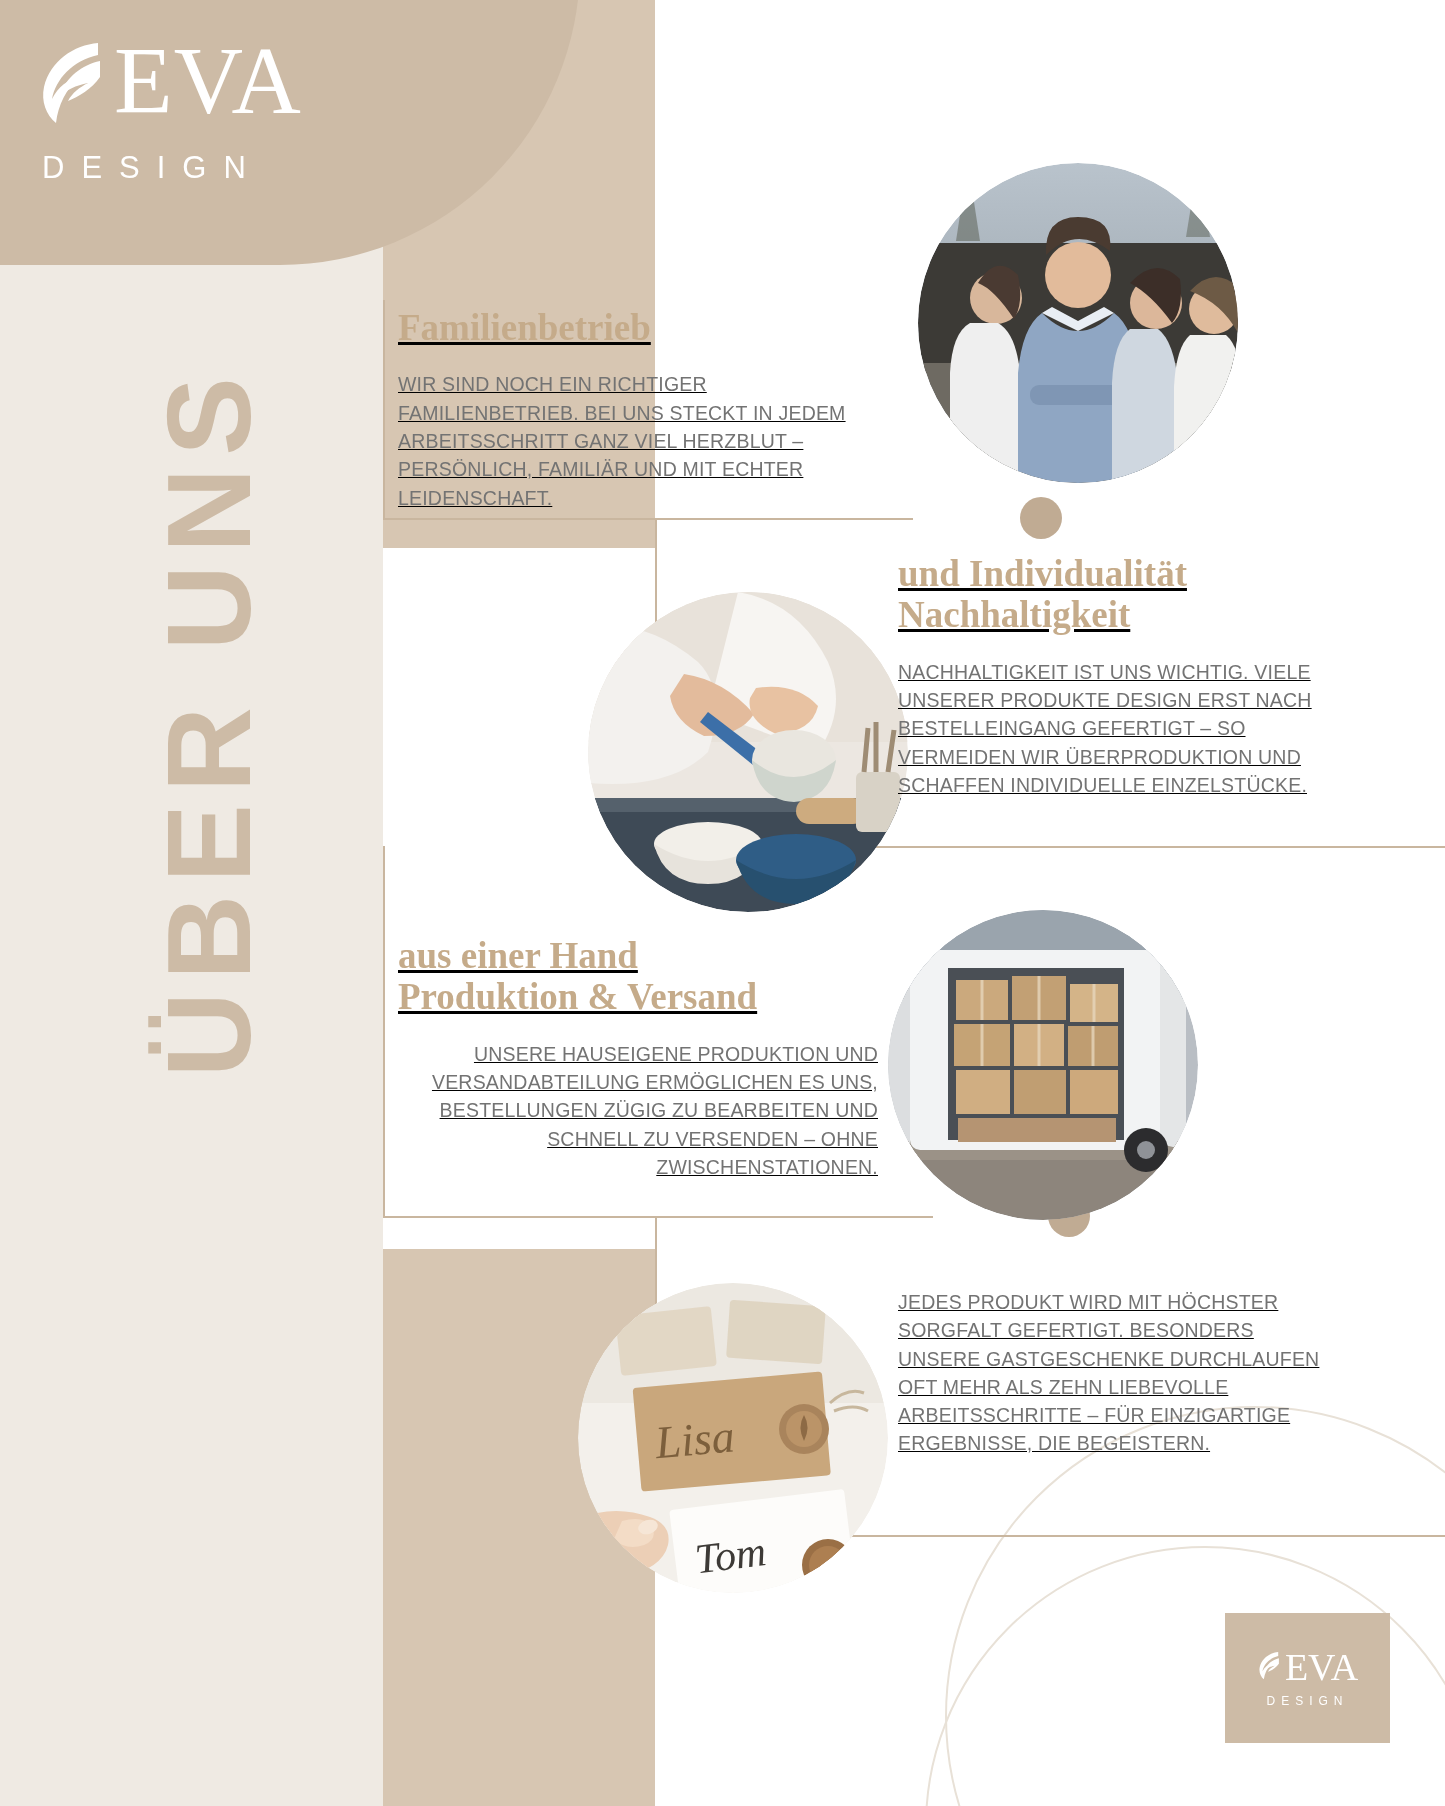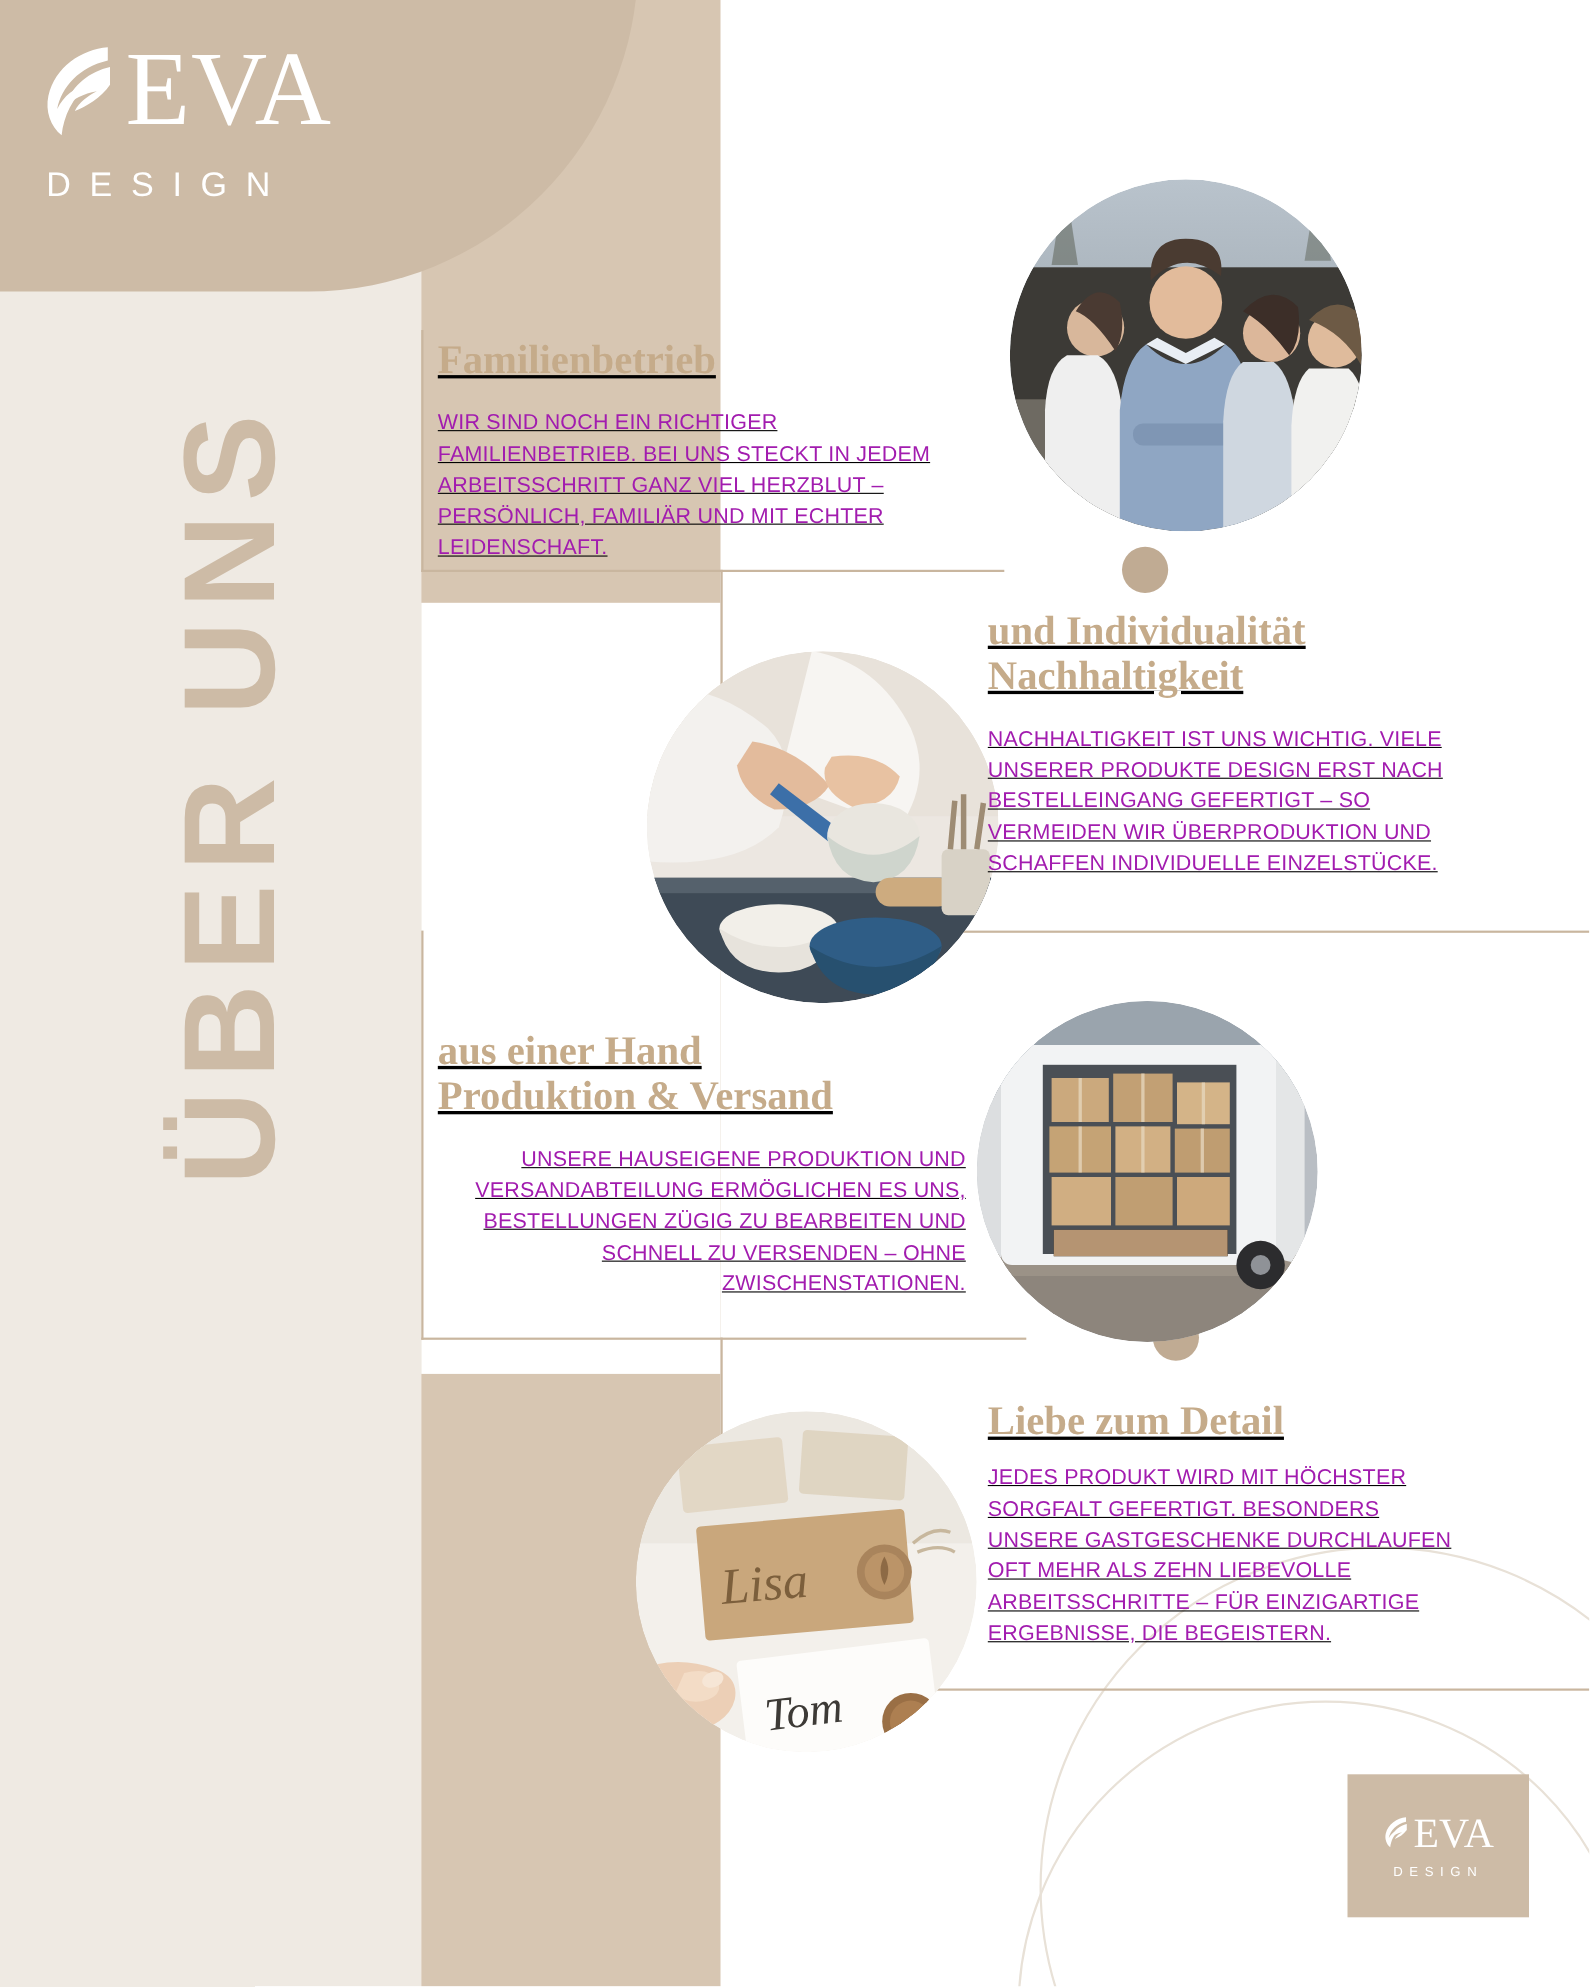--- a/index.html
+++ b/index.html
@@ -129,21 +129,21 @@
   
   .headline {
     font-family: "Liberation Serif", serif;
     font-weight: bold;
     color: #c5ab8a;
     font-size: 37px;
     line-height: 1.12;
   }
   .body {
     font-family: "Liberation Sans", sans-serif;
-    color: #a21caf;
+    color: #737373;
     font-size: 19.5px;
     line-height: 1.45;
     letter-spacing: 0.2px;
   }
 
   .block { position: absolute; text-decoration: underline; }
 
   
   .photo {
     position: absolute;
@@ -404,21 +404,20 @@
         <circle cx="250" cy="282" r="19" fill="#ad7f51"></circle>
 
         <path d="M-6 238 q40 -18 78 -4 q22 8 18 28 q-6 24 -46 32 q-36 6 -58 -6z" fill="#eccfb6"></path>
         <path d="M44 238 q22 -6 30 6 q6 12 -8 18 q-18 6 -30 -6z" fill="#f3dcc6"></path>
         <ellipse cx="70" cy="244" rx="10" ry="7" fill="#f6e6d6" transform="rotate(-18 70 244)"></ellipse>
       </g>
     </svg>
   </div>
 
   <div class="block" style="left:898px; top:1272px; width:440px;">
-    <div class="headline">Liebe zum Detail</div>
     <div class="body" style="margin-top:16px;">JEDES PRODUKT WIRD MIT HÖCHSTER SORGFALT GEFERTIGT. BESONDERS UNSERE GASTGESCHENKE DURCHLAUFEN OFT MEHR ALS ZEHN LIEBEVOLLE ARBEITSSCHRITTE – FÜR EINZIGARTIGE ERGEBNISSE, DIE BEGEISTERN.</div>
   </div>
 
   <div class="footer-logo">
     <div class="fl-main">
       <span style="margin-right:2px;">
         <svg width="26" height="32" viewBox="0 0 76 92">
           <path d="M62 8 C38 10, 14 26, 8 52 C5 66, 10 80, 20 88 C22 70, 30 54, 44 42 C32 44, 22 52, 16 64 C20 44, 36 26, 62 20 Z" fill="#ffffff"></path>
           <path d="M64 26 C46 30, 30 42, 24 60 C30 56, 40 50, 52 48 C44 52, 36 58, 32 66 C42 62, 56 54, 64 42 Z" fill="#ffffff"></path>
         </svg>

